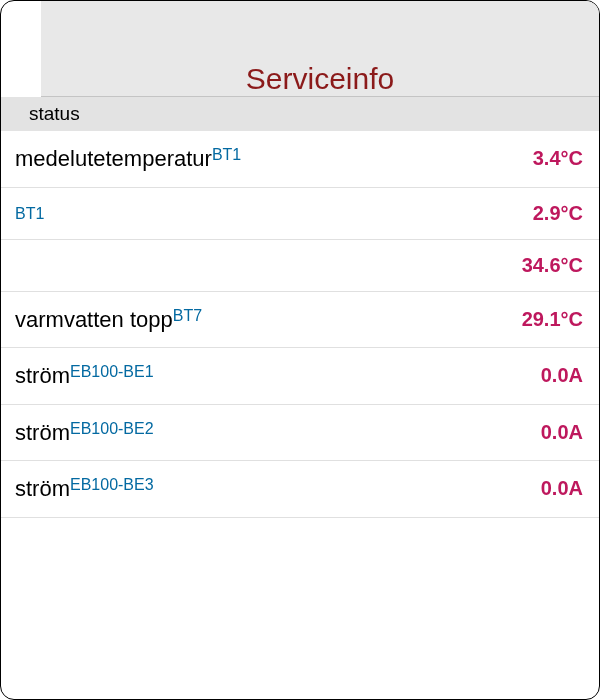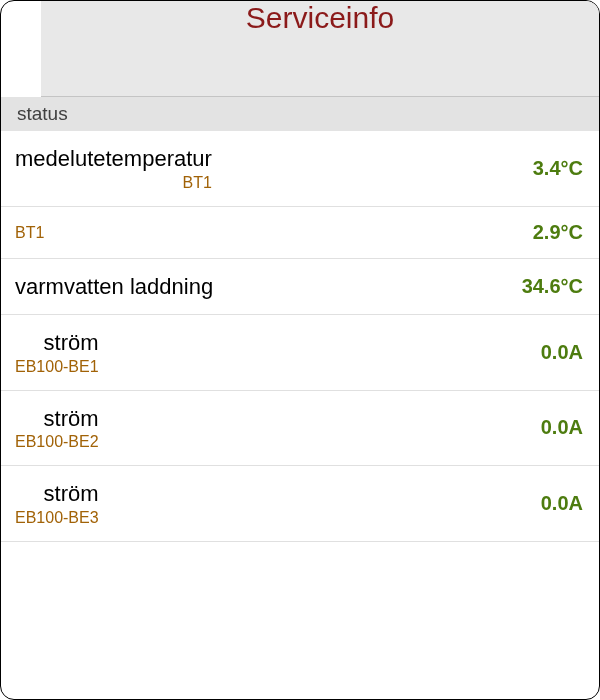--- a/index.html
+++ b/index.html
@@ -22,74 +22,73 @@
       border-radius: 14px;
       overflow: hidden;
       background: #ffffff;
       border: 1px solid #000;
     }
     
     .header {
       background: #e8e8e8;
       height: 96px;
       display: flex;
-      align-items: flex-start;
+      align-items: flex-end;
       justify-content: center;
       border-bottom: 1px solid #c4c4c4;
       margin-left: 40px;
     }
     
     .header-title {
       color: #8b1a1a;
       font-size: 30px;
       font-weight: 400;
     }
     
     .section-header {
       background: #e3e3e3;
-      padding: 6px 16px;
-      color: #404040;
+      padding: 6px 28px;
+      color: #000000;
       font-size: 19px;
       font-weight: 400;
     }
     
     .list {
       background: #ffffff;
     }
     
     .row {
       display: flex;
       align-items: center;
       justify-content: space-between;
       padding: 14px 16px 14px 14px;
       border-bottom: 1px solid #e0e0e0;
     }
     
     .row-left {
       display: flex;
-      flex-direction: column;
-      align-items: flex-end;
+      flex-direction: row;
     }
     
     .row-label {
       color: #000000;
       font-size: 22px;
       font-weight: 400;
       line-height: 1.25;
     }
     
     .row-sublabel {
-      color: #a16207;
+      color: #0369a1;
       font-size: 16px;
       font-weight: 400;
       margin-top: 1px;
     }
     
     .row-value {
-      color: #4d7c0f;
+      color: #be185d;
       font-size: 20px;
       font-weight: 700;
     }
   </style>
 </head>
 <body>
 
 <div class="window">
   <div class="header">
     <div class="header-title">Serviceinfo</div>
@@ -109,25 +108,31 @@
 
     <div class="row">
       <div class="row-left">
         <div class="row-sublabel">BT1</div>
       </div>
       <div class="row-value">2.9°C</div>
     </div>
 
     <div class="row">
       <div class="row-left">
-        <div class="row-label">varmvatten laddning</div>
       </div>
       <div class="row-value">34.6°C</div>
     </div>
 
+    <div class="row">
+      <div class="row-left">
+        <div class="row-label">varmvatten topp</div>
+        <div class="row-sublabel">BT7</div>
+      </div>
+      <div class="row-value">29.1°C</div>
+    </div>
 
     <div class="row">
       <div class="row-left">
         <div class="row-label">ström</div>
         <div class="row-sublabel">EB100-BE1</div>
       </div>
       <div class="row-value">0.0A</div>
     </div>
 
     <div class="row">

